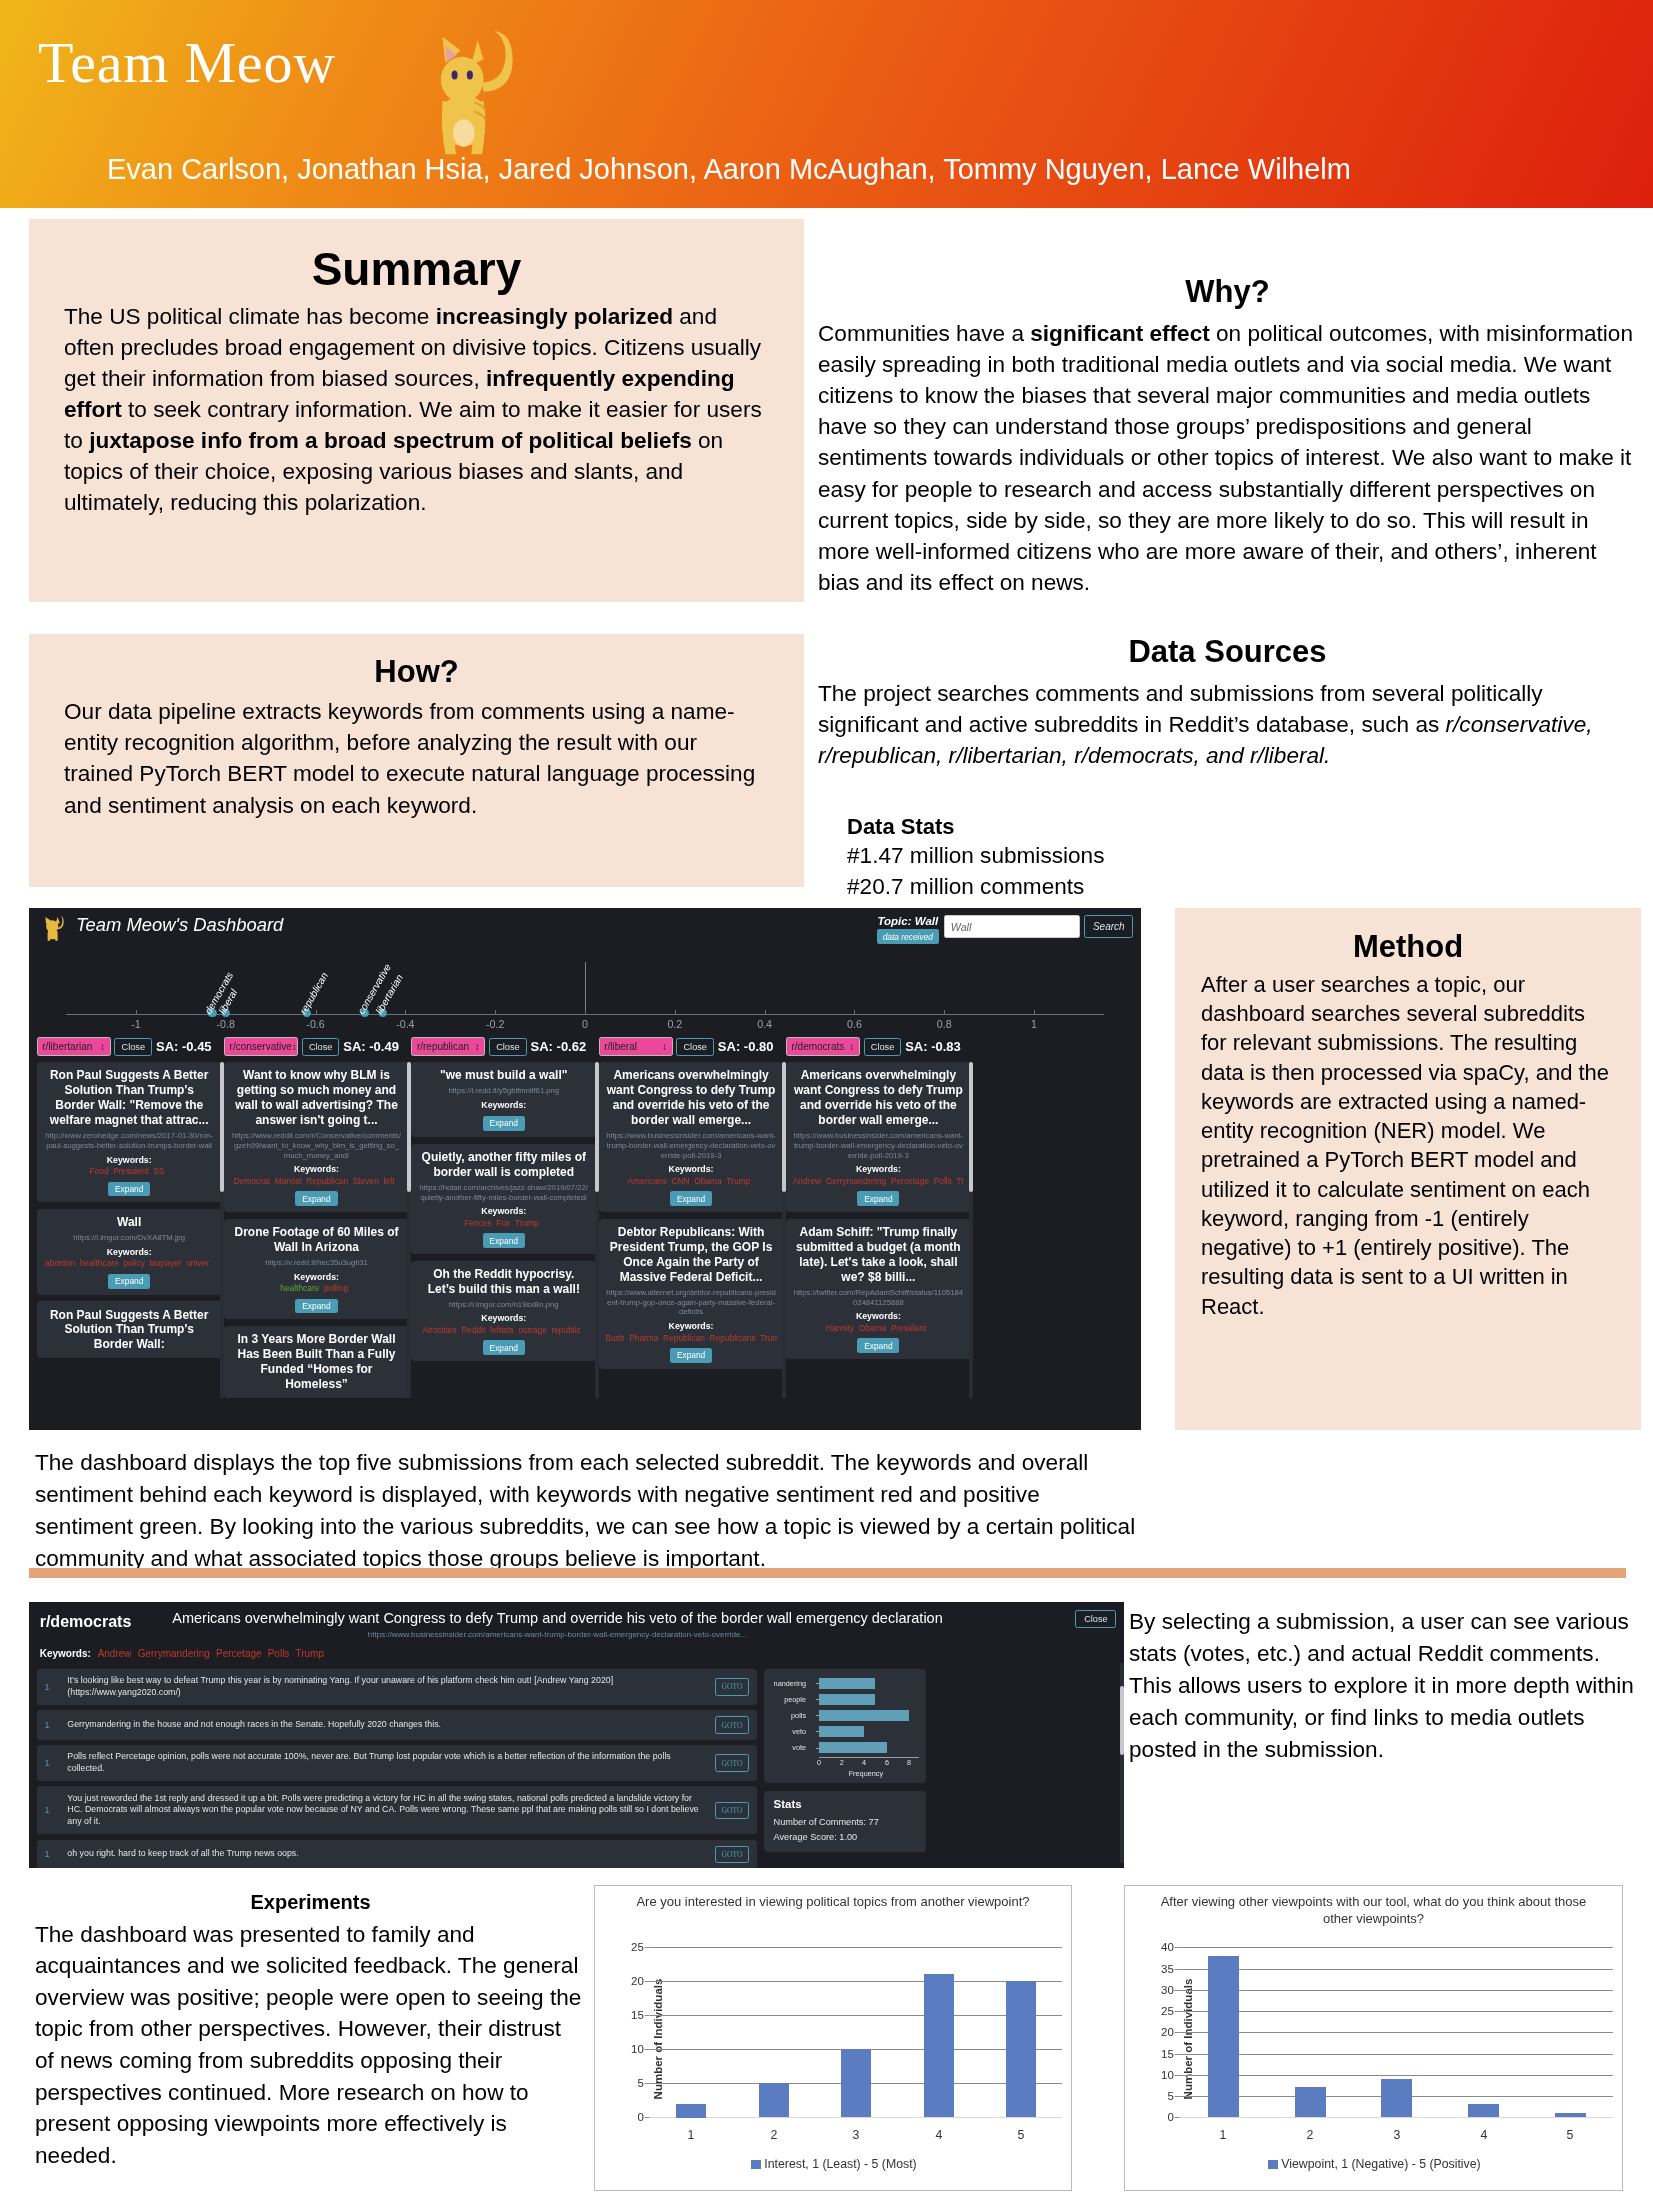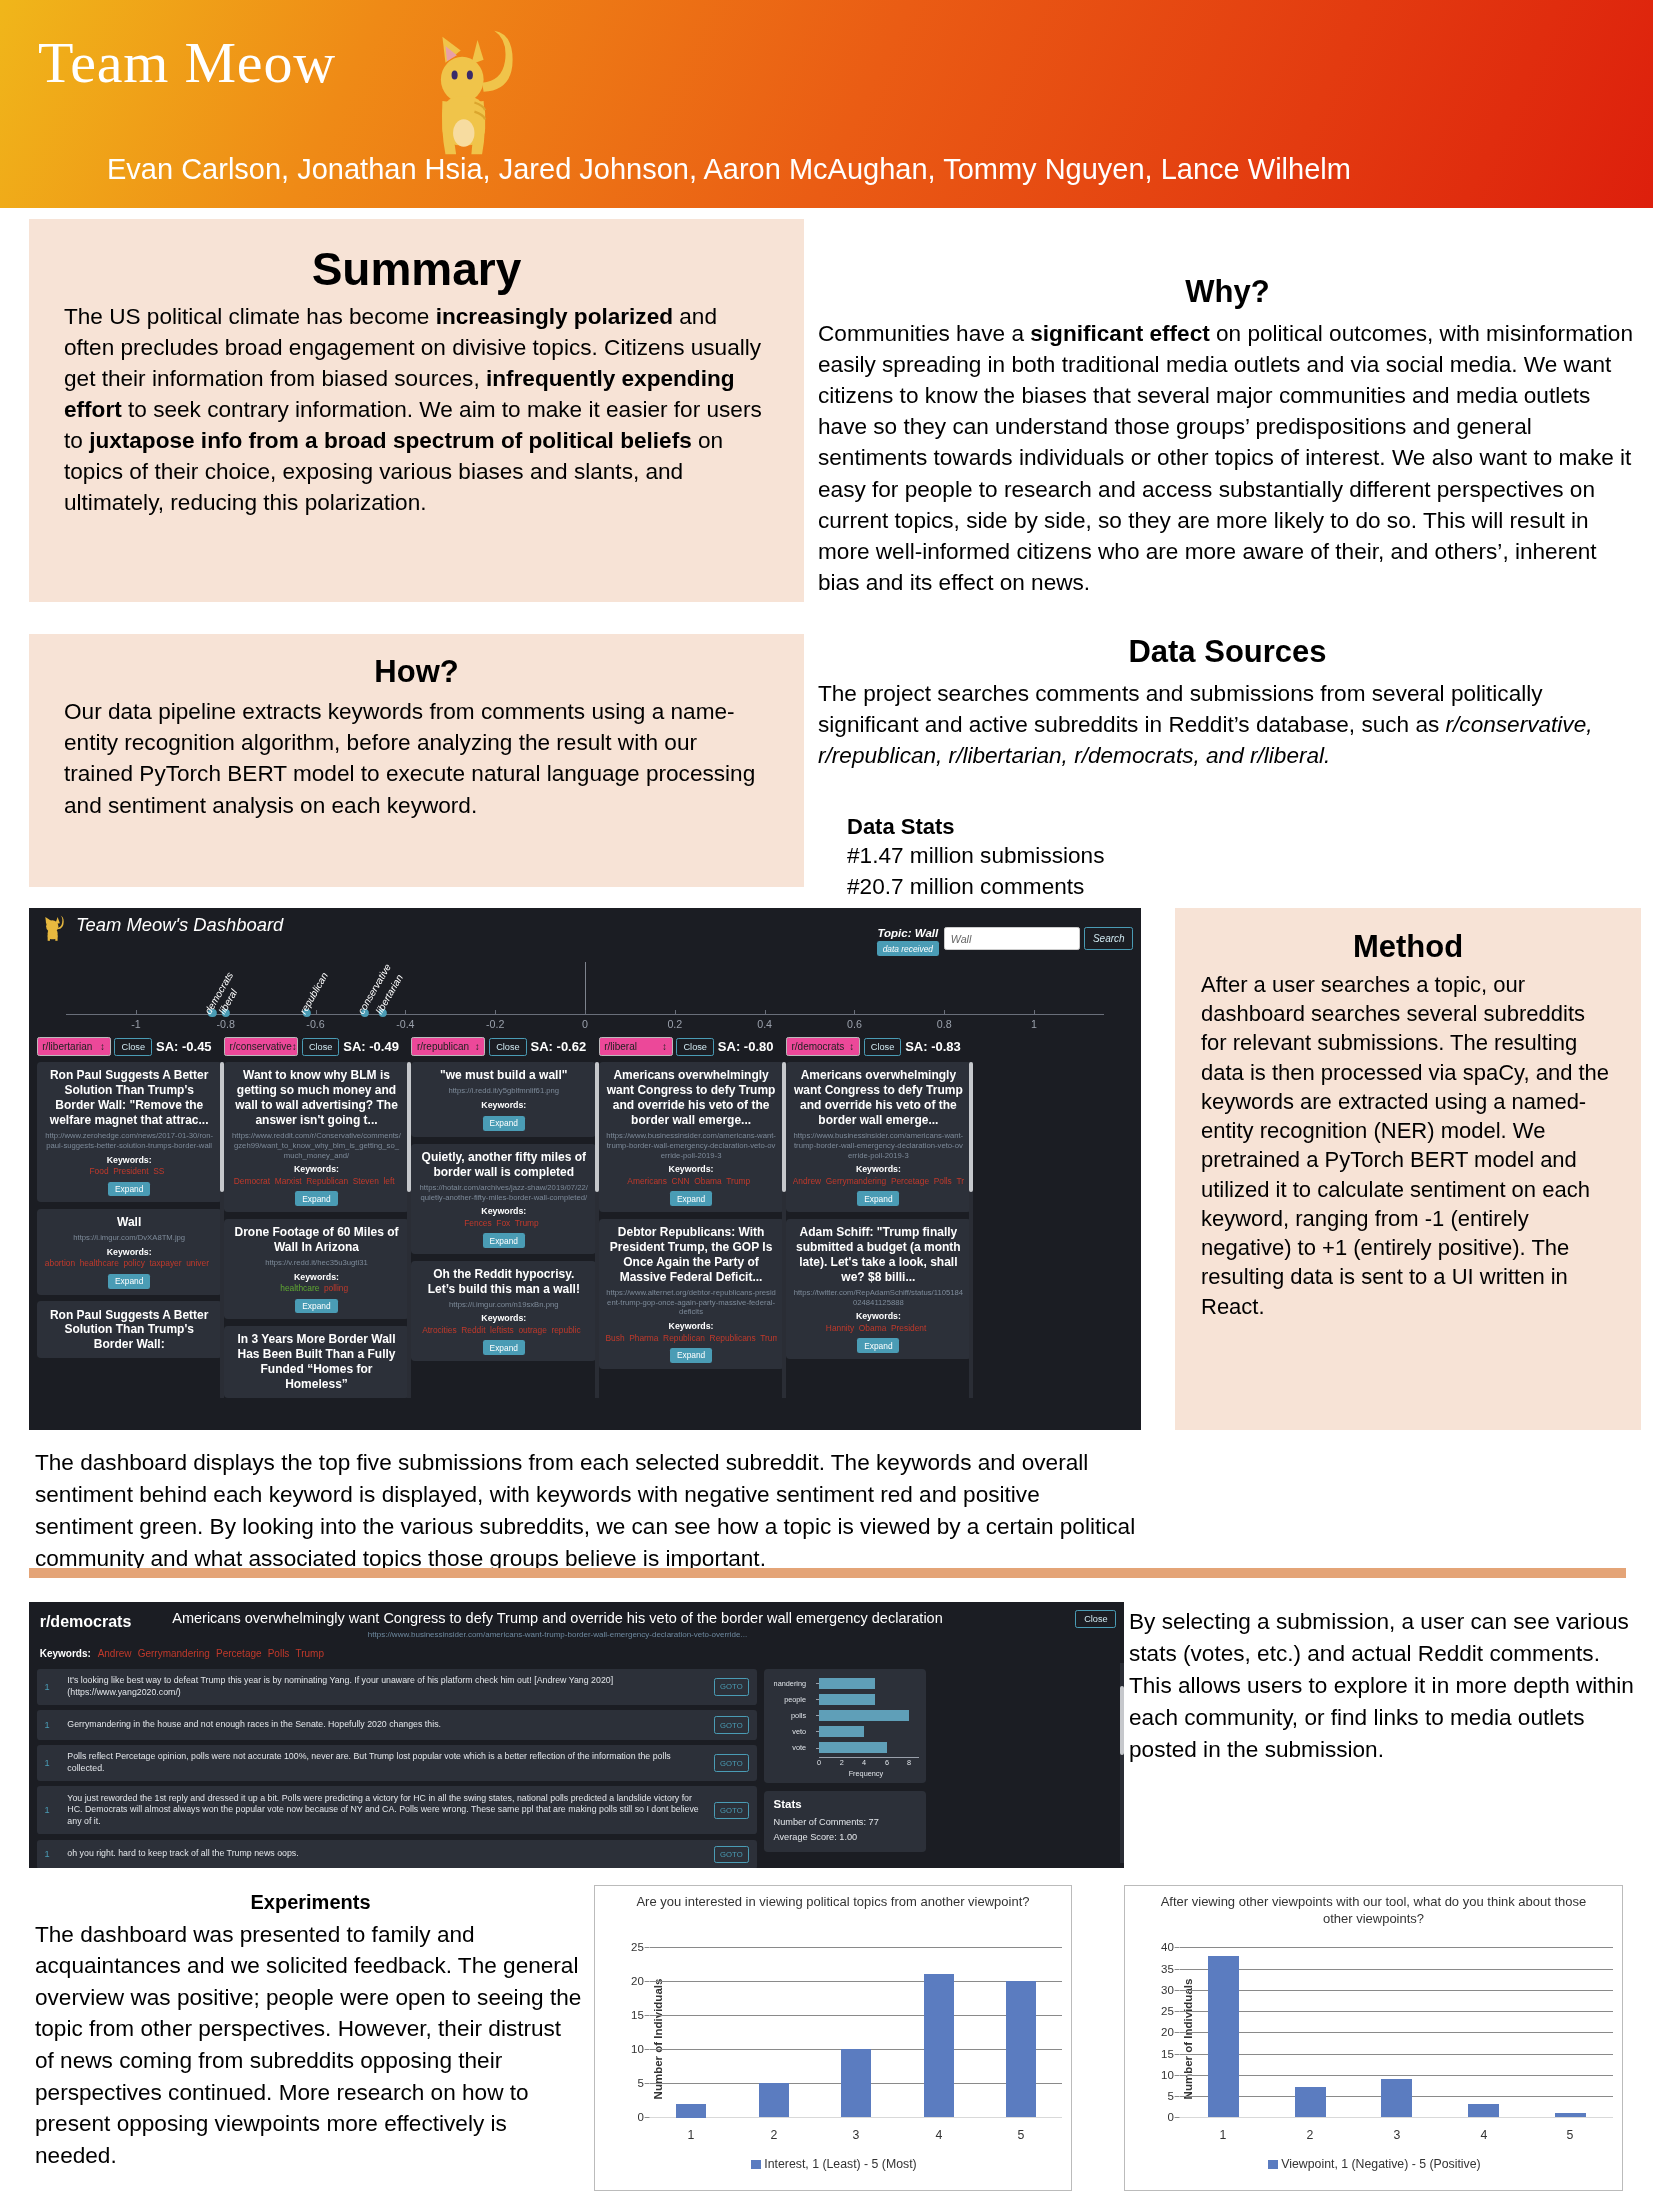--- a/index.html
+++ b/index.html
@@ -112,21 +112,21 @@
     width: 1112px; height: 522px;
     background: #1b1d23; overflow: hidden;
     font-family: "Liberation Sans", sans-serif;
   }
   .dash-header { position: relative; height: 40px; font-style: italic; }
   .dash-logo-cat { position: absolute; left: 10.7px; top: 6.1px; }
   .dash-title {
     position: absolute; left: 47px; top: 6.1px;
     color: #fff; font-size: 18.4px;
   }
-  .topic-wrap { position: absolute; right: 7.7px; top: 19px; display: flex; align-items: flex-start; gap: 4.6px; justify-content: flex-end; }
+  .topic-wrap { position: absolute; right: 7.7px; top: 7px; display: flex; align-items: flex-start; gap: 4.6px; justify-content: flex-end; }
   .topic-label-col { text-align: center; }
   .topic-label { color: #fff; font-size: 11.5px; font-weight: bold; display:block; }
   .data-received {
     background: #4a9cb5; color: #fff; font-size: 8.4px;
     padding: 2.3px 6.1px; border-radius: 2.3px; display: inline-block; margin-top: 2.3px;
   }
   .topic-input {
     width: 136px; height: 23px; background: #fff; border: 0.8px solid #ccc;
     border-radius: 2.3px; color: #666; font-size: 10.7px; padding: 0 6.1px; line-height: 23px;
   }
@@ -235,21 +235,21 @@
   .d2-body { display: flex; padding: 20px 7.7px 0 7.7px; gap: 7.7px; }
   .d2-comments { width: 720px; display: flex; flex-direction: column; gap: 5.4px; }
   .cmt-row {
     background: #2c3039; border-radius: 3.1px; padding: 6.1px 7.7px;
     display: flex; align-items: center; gap: 9.2px; min-height: 26px;
   }
   .cmt-score { color: #4a9cb5; font-size: 9.2px; width: 13.8px; flex-shrink: 0; }
   .cmt-text { color: #e3e6ea; font-size: 8.8px; line-height: 1.35; flex: 1; }
   .cmt-goto {
     border: 0.8px solid #4a9cb5; border-radius: 2.3px; color: #4a9cb5;
-    font-size: 7.7px; padding: 3.1px 5.4px; flex-shrink: 0;
+    font-size: 7.7px; padding: 3.1px 5.4px; flex-shrink: 0; font-family: Liberation Serif, serif;
   }
   .d2-side { width: 162px; display: flex; flex-direction: column; gap: 7.7px; }
   .freqchart { background: #2c3039; border-radius: 3.8px; padding: 7.7px 7.7px 4.6px 7.7px; }
   .fc-row { display: flex; align-items: center; height: 13px; margin-bottom: 3.1px; }
   .fc-label { color: #dfe3e8; font-size: 7.3px; width: 47px; text-align: right; padding-right: 13px; position: relative; }
   .fc-label::after { content: ""; position: absolute; right: 0; top: 50%; width: 3.1px; height: 0.8px; background: #9aa0ab; }
   .fc-bar { background: #5f9fb8; height: 10.7px; }
   .fc-axis { margin-left: 47px; border-top: 0.8px solid #9aa0ab; position: relative; height: 12.3px; }
   .fc-tick { position: absolute; top: 0; color: #dfe3e8; font-size: 7.3px; transform: translateX(-50%); }
   .fc-xlabel { text-align: center; color: #dfe3e8; font-size: 7.3px; margin-left: 41px; }

